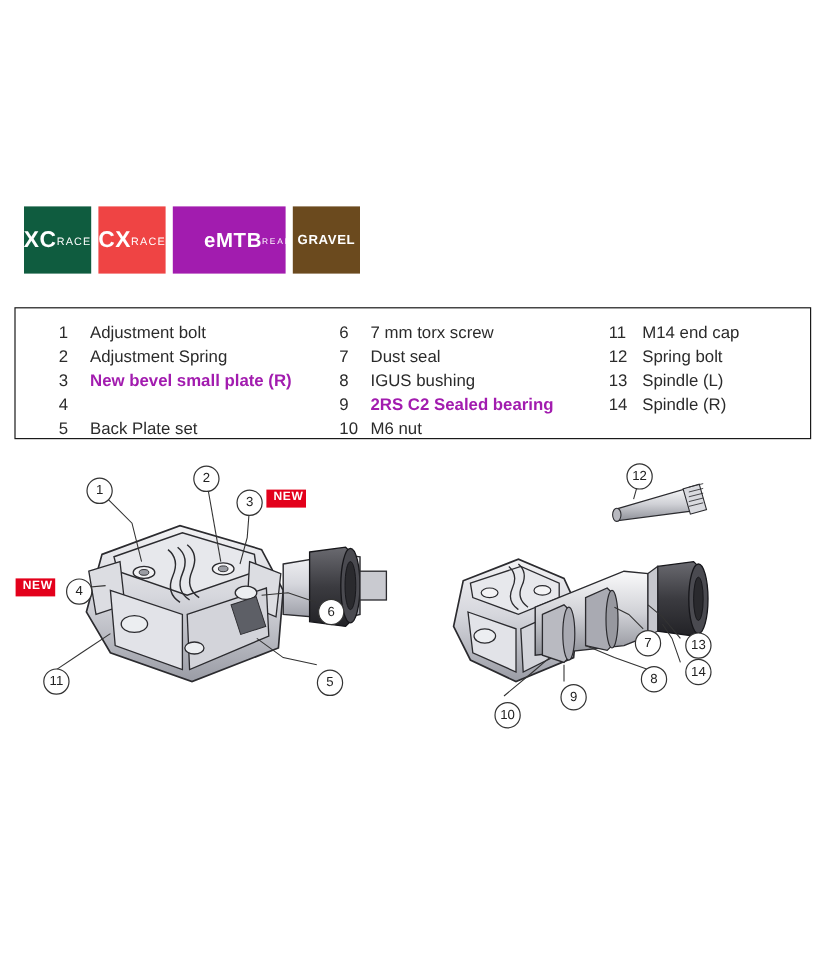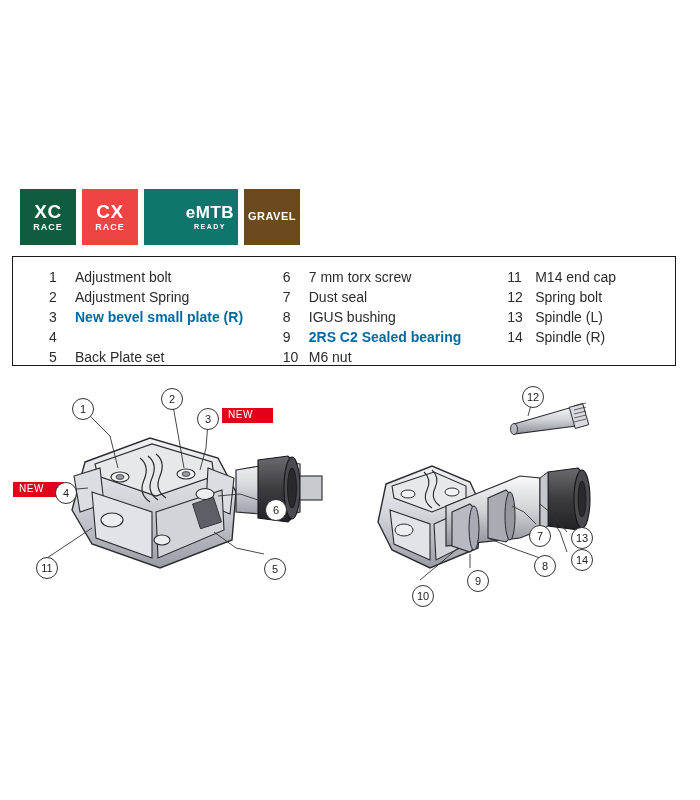--- a/index.html
+++ b/index.html
@@ -21,42 +21,41 @@
     position: absolute;
     left: 20px;
     top: 172px;
     display: flex;
     gap: 6px;
   }
   .badge {
     width: 56px;
     height: 56px;
     display: flex;
-    flex-direction: column;
+    flex-direction: row;
     align-items: center;
     justify-content: center;
     color: #ffffff;
     line-height: 1;
     text-align: center;
-    margin-top: 17px;
   }
   .badge .b-main {
     font-size: 19px;
     font-weight: bold;
     letter-spacing: 0.5px;
   }
   .badge .b-sub {
     font-size: 9px;
-    font-weight: bold;
+    font-weight: normal;
     letter-spacing: 1px;
     margin-top: 2px;
   }
   .badge-xc { background: #0f5c3f; }
   .badge-cx { background: #ef4444; }
-  .badge-emtb { background: #0f766e; padding-left: 38px; }
+  .badge-emtb { background: #a21caf; padding-left: 38px; }
   .badge-gravel { background: #6b4a1e; align-items: center; }
   .badge-emtb .b-main { font-size: 17px; }
   .badge-emtb .b-sub { font-size: 7px; letter-spacing: 1.5px; }
   .badge-gravel .b-main { font-size: 11px; letter-spacing: 0.5px; }
 
   
   .legend {
     position: absolute;
     left: 12px;
     top: 256px;
@@ -81,40 +80,40 @@
     font-size: 14px;
     color: #2b2b2b;
   }
   .legend-num {
     width: 26px;
     flex: none;
     text-align: left;
   }
   .legend-row.c3 .legend-num { width: 28px; }
   .legend-label { white-space: nowrap; }
-  .legend-label.bold { font-weight: bold; color: #0369a1; }
+  .legend-label.bold { font-weight: bold; color: #a21caf; }
 
   
   .diagram {
     position: absolute;
     left: 0;
     top: 372px;
     width: 700px;
     height: 250px;
   }
   .diagram svg { display: block; }
 
   .newtag {
     position: absolute;
     background: #e3001b;
     color: #fff;
     font-size: 10px;
-    font-weight: normal;
+    font-weight: bold;
     letter-spacing: 0.5px;
-    padding: 2px 20px 3px 6px;
+    padding: 2px 2px 3px 6px;
     line-height: 1;
   }
   #new-tag-1 { left: 222px; top: 36px; }
   #new-tag-2 { left: 13px; top: 110px; }
 
   .callout {
     position: absolute;
     width: 22px;
     height: 22px;
     border: 1px solid #333;

